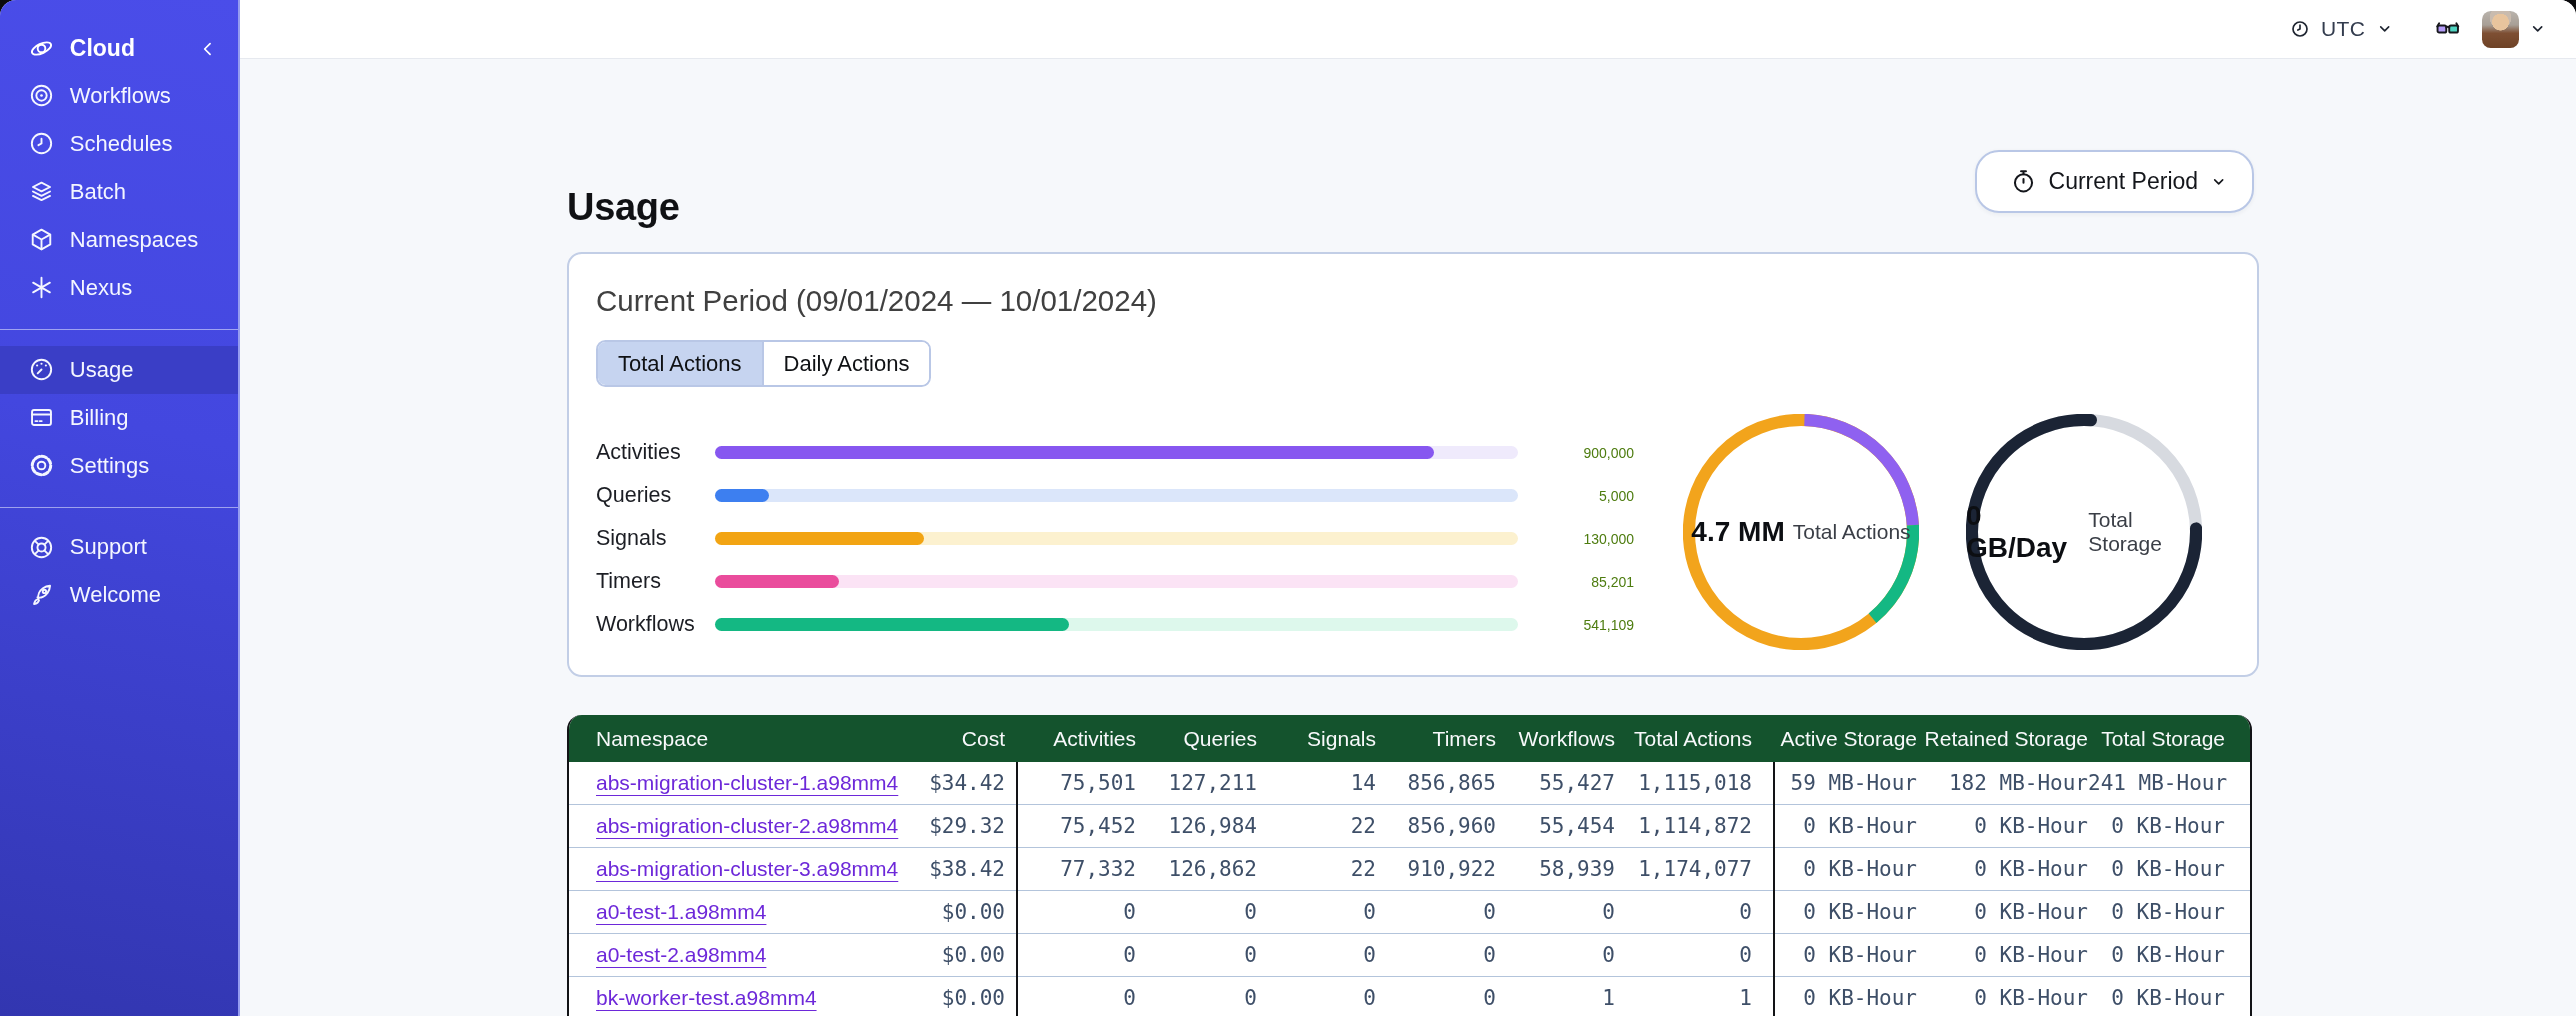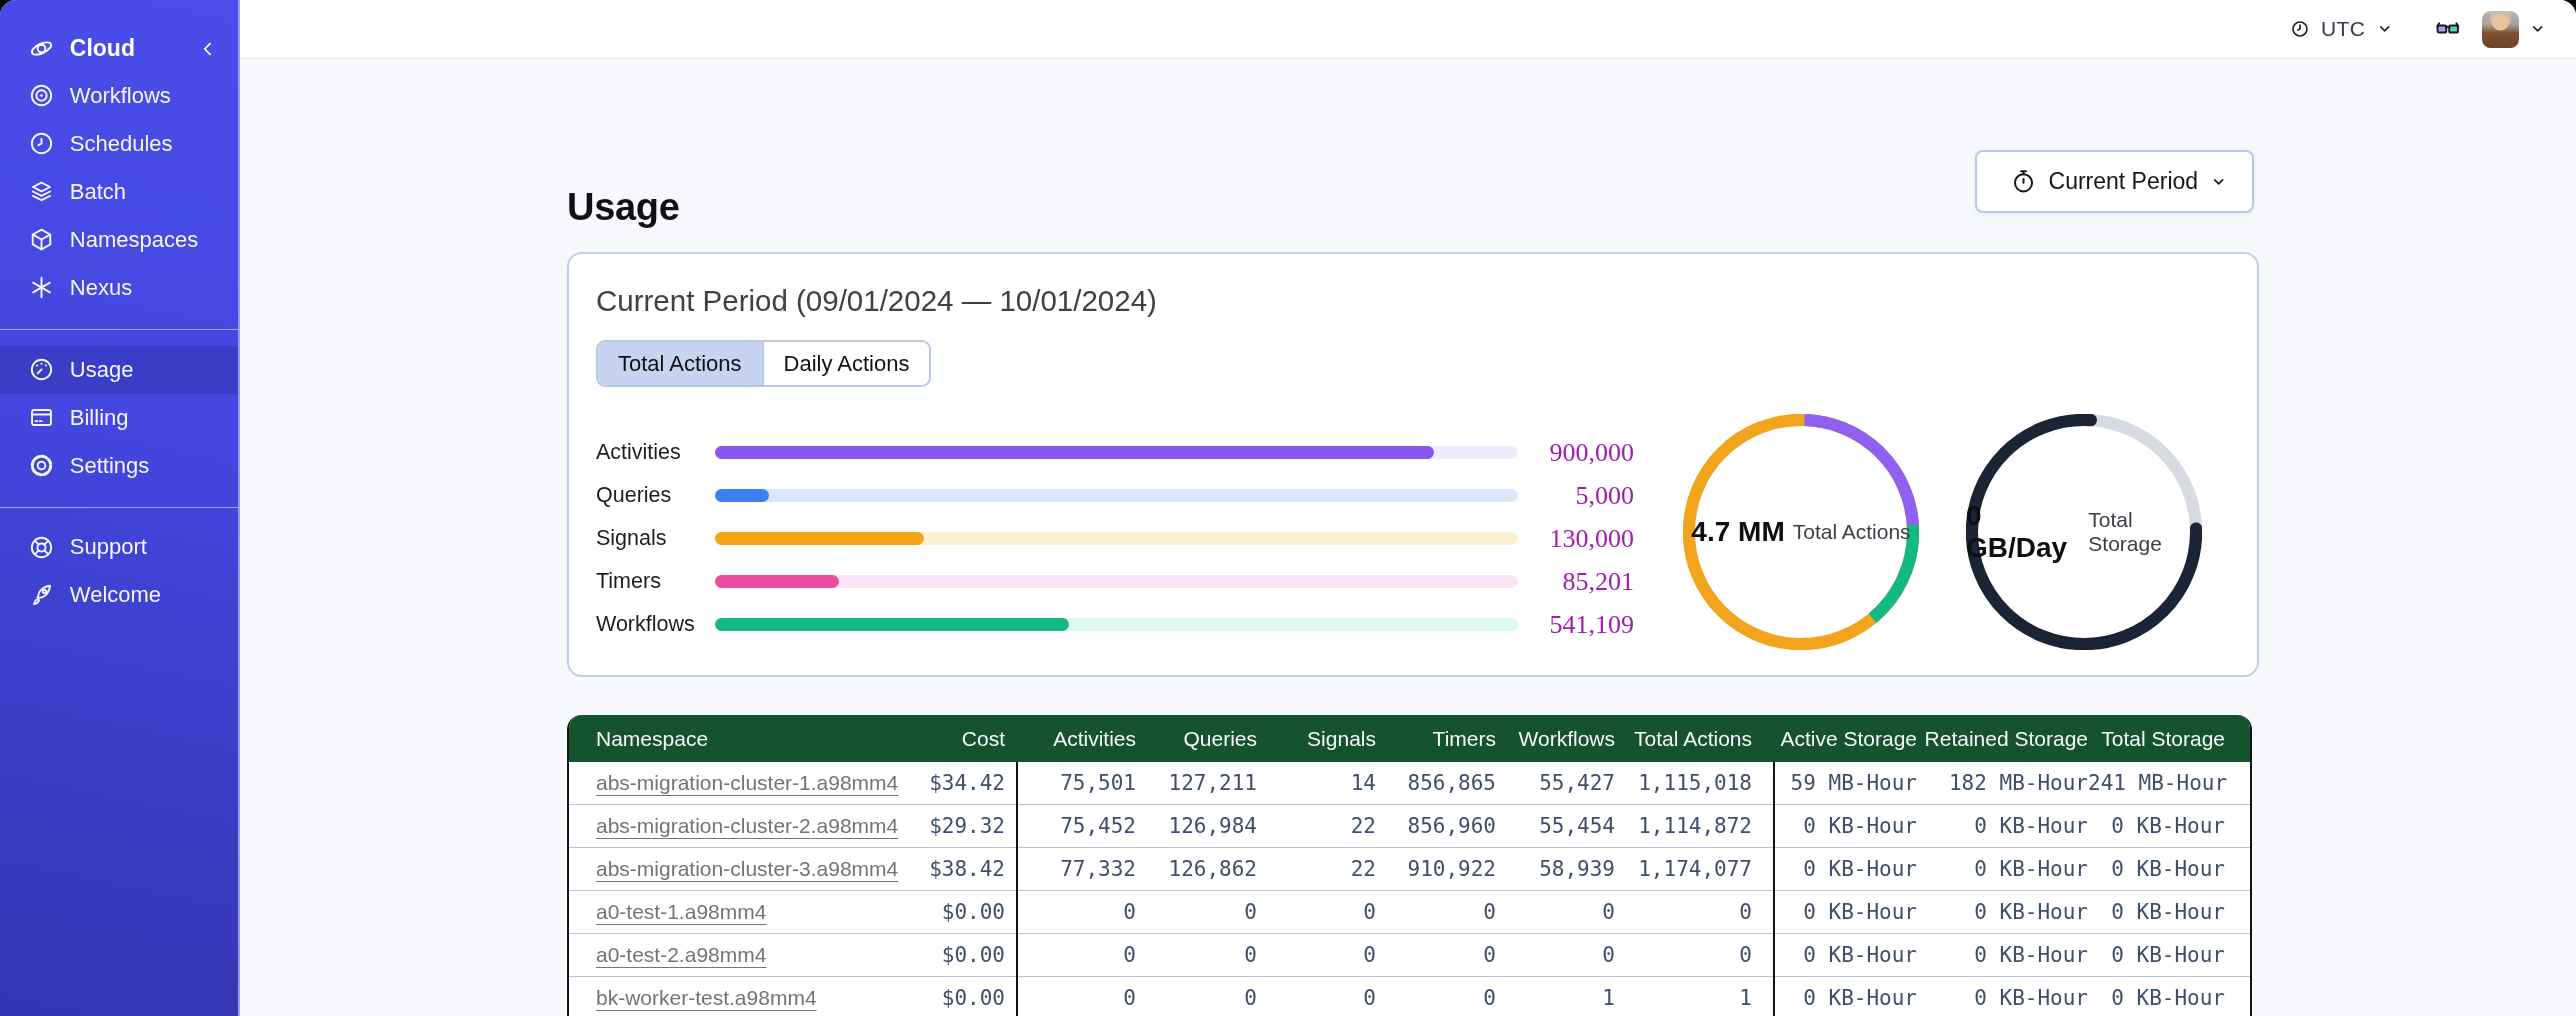--- a/index.html
+++ b/index.html
@@ -38,21 +38,21 @@
   .avatar{width:37px;height:37px;border-radius:8.7px;margin-right:9.4px;cursor:pointer;
     background:
       radial-gradient(circle at 50% 30%, #E8C49D 0 26%, rgba(0,0,0,0) 27%),
       radial-gradient(circle at 50% 18%, #C9BBAE 0 30%, rgba(0,0,0,0) 31%),
       linear-gradient(180deg,#B9B3AC 0%,#A89F96 38%,#7E4F33 60%,#6E4226 100%);}
   .user-chev{cursor:pointer;}
 
   
   .page-title{position:absolute;left:567px;top:161px;font-size:38px;font-weight:600;color:#101114;letter-spacing:-0.3px;}
   .period-btn{position:absolute;left:1975px;top:150px;width:279px;height:63px;background:#fff;
-    border:2px solid #B9C7E6;border-radius:8px;box-sizing:border-box;display:flex;align-items:center;
+    border:2px solid #B9C7E6;border-radius:24px;box-sizing:border-box;display:flex;align-items:center;
     justify-content:center;gap:12px;cursor:pointer;box-shadow:0 1.3px 4px rgba(20,30,60,.05);padding-left:14px;}
   .period-btn .picon{width:27px;height:27px;display:flex;color:#14161B;}
   .period-btn .picon svg{width:100%;height:100%;}
   .period-label{font-size:23px;font-weight:500;color:#14161B;}
   .period-btn .chev{color:#14161B;}
 
   
   .card{position:absolute;left:567px;top:252px;width:1692px;height:425px;background:#fff;
     border:2px solid #C2CEE6;border-radius:14.8px;box-sizing:border-box;}
   .card-title{position:absolute;left:27px;top:29.5px;font-size:29.5px;font-weight:500;color:#404040;}
@@ -61,21 +61,21 @@
   .tab{height:43px;display:flex;align-items:center;padding:0 20px;font-size:22px;font-weight:500;
     color:#0F1114;cursor:pointer;background:#fff;}
   .tab.active{background:#C6D4F0;}
   .tab + .tab{border-left:2px solid #B9C7E6;}
 
   #chart{position:absolute;left:27px;top:177px;width:1038px;}
   .crow{display:flex;align-items:center;height:43px;}
   .clabel{width:119px;font-size:21.5px;font-weight:500;color:#1C1E24;}
   .ctrack{position:relative;width:803px;height:13.4px;border-radius:6.7px;}
   .cfill{position:absolute;left:0;top:0;height:13.4px;border-radius:6.7px;}
-  .cval{flex:1;text-align:right;font-size:26px;color:#a21caf;font-family:Liberation Serif, serif;}
+  .cval{flex:1;text-align:right;font-size:14px;color:#4d7c0f;}
 
   .donut{position:absolute;width:236px;height:236px;top:160px;}
   #donut1{left:1114px;}
   #donut2{left:1397px;}
   .donut svg{position:absolute;inset:0;width:100%;height:100%;}
   .donut .center{position:absolute;inset:0;display:flex;align-items:center;
     justify-content:center;gap:8px;}
   .dval{font-size:28px;font-weight:600;color:#0C0E12;}
   .dlab{font-size:21px;color:#3A3E46;}
 
@@ -83,21 +83,21 @@
   .table-wrap{position:absolute;left:567px;top:715px;width:1685px;height:302px;overflow:hidden;
     border-radius:14.8px 14.8px 0 0;background:#fff;box-sizing:border-box;
     border-left:2.7px solid #121316;border-right:2.7px solid #121316;}
   table{width:100%;border-collapse:collapse;table-layout:fixed;}
   thead th{background:#14532d;height:47px;color:#F8F9FB;font-size:21px;font-weight:500;
     text-align:right;padding:0;white-space:nowrap;}
   thead th.cL{text-align:left;padding-left:27px;}
   tbody td{height:42px;border-bottom:1.3px solid #B3C4DB;font-family:"DejaVu Sans Mono",monospace;
     font-size:21px;color:#3E4F68;text-align:right;padding:0;white-space:nowrap;}
   tbody td.cL{font-family:"Liberation Sans",sans-serif;text-align:left;padding-left:27px;}
-  .ns-link{color:#737373;font-weight:500;text-decoration:underline;text-underline-offset:4.7px;
+  .ns-link{color:#6d28d9;font-weight:500;text-decoration:underline;text-underline-offset:4.7px;
     text-decoration-thickness:1.3px;cursor:pointer;}
   tbody td.bdl{border-left:2.7px solid #121316;}
 </style>
 </head>
 <body>
 
 <div id="window">
 
   <nav id="sidebar">
     <div class="side-head">

